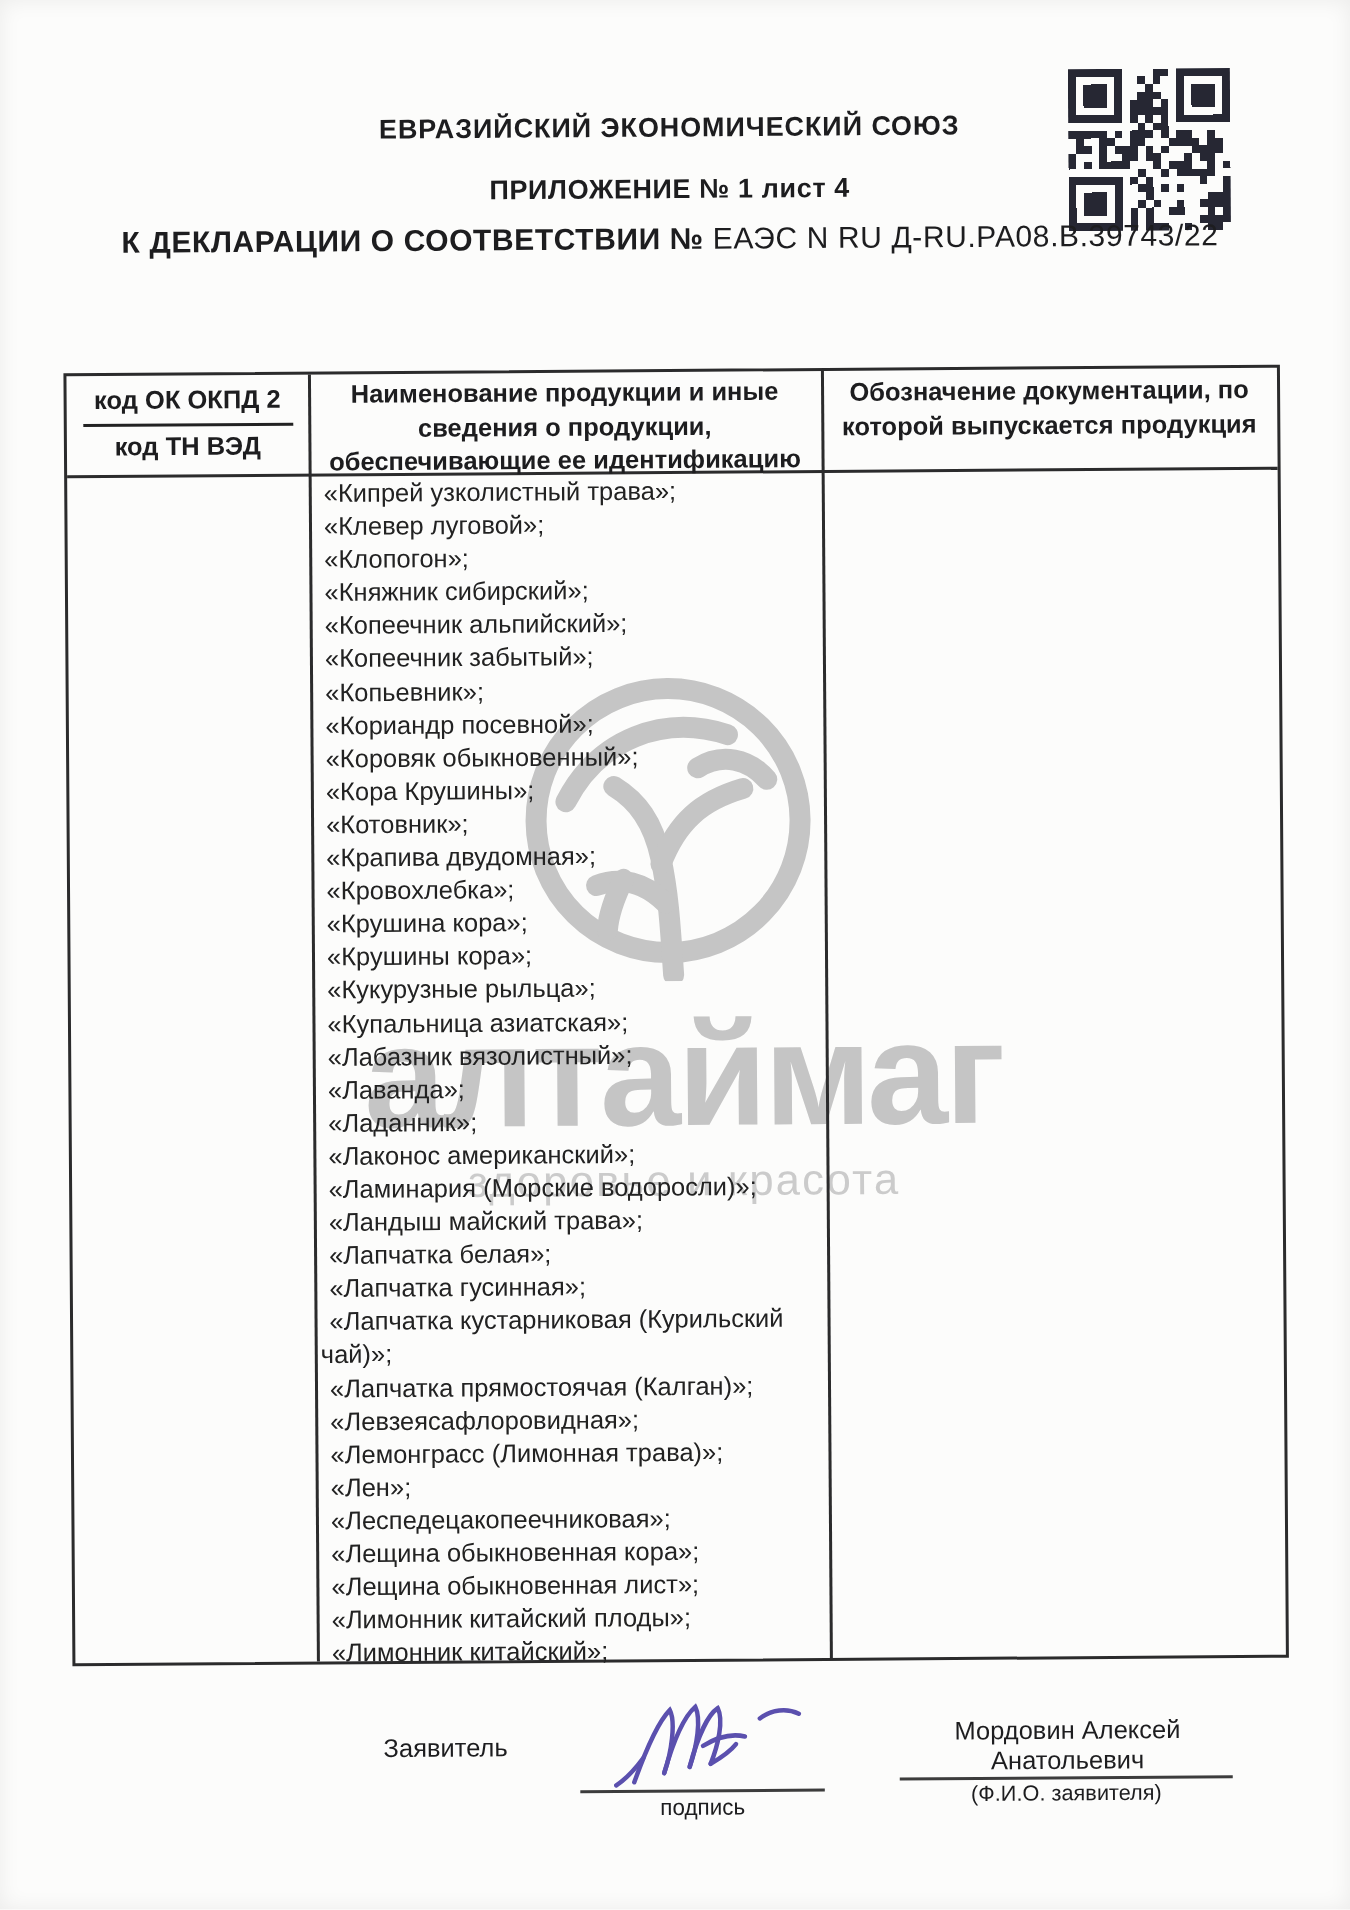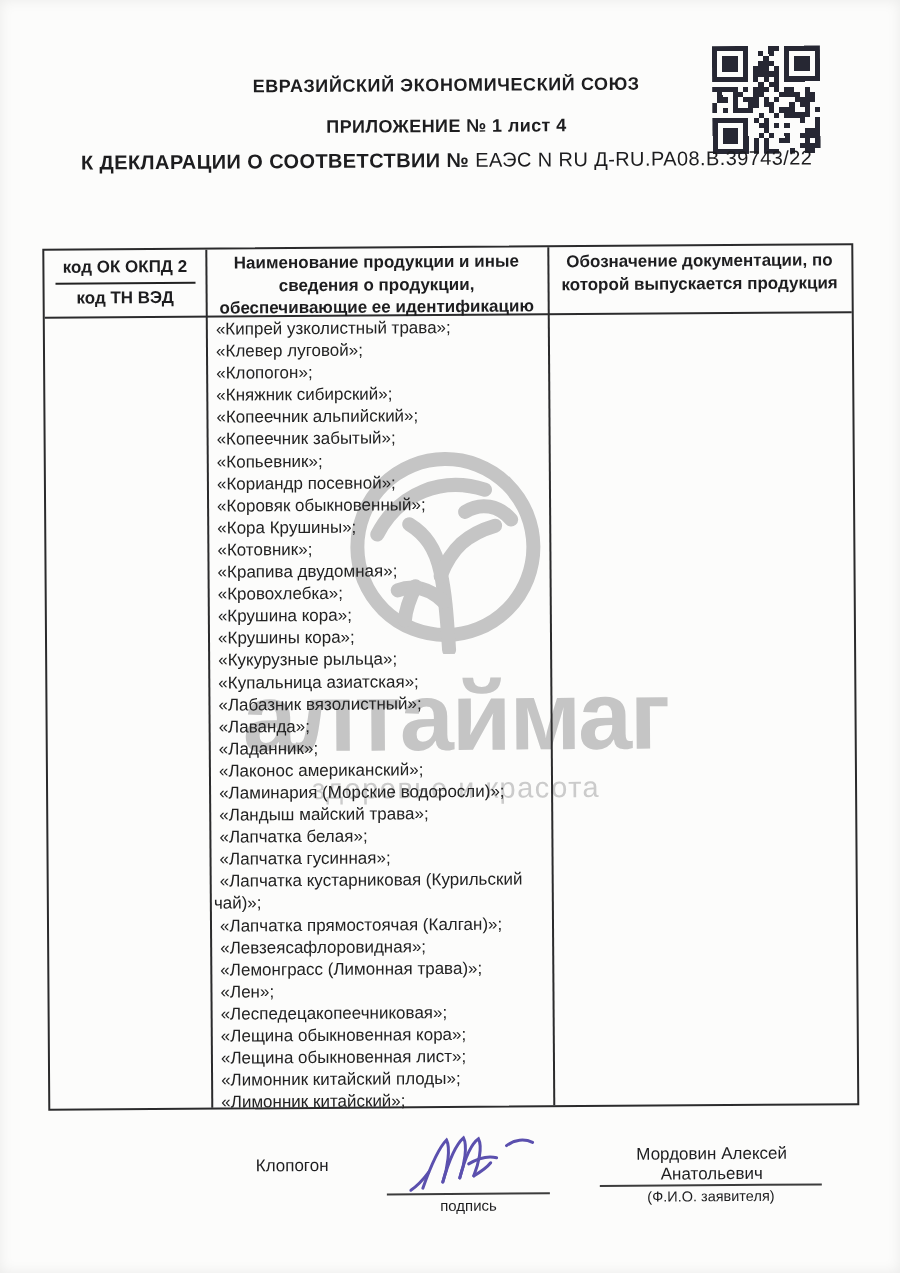--- a/index.html
+++ b/index.html
@@ -361,21 +361,21 @@
           <div class="product-line">«Лещина обыкновенная кора»;</div>
           <div class="product-line">«Лещина обыкновенная лист»;</div>
           <div class="product-line">«Лимонник китайский плоды»;</div>
           <div class="product-line">«Лимонник китайский»;</div>
         </div>
 
       <div style="position:absolute;left:0;top:70px;width:161px;"></div>
       <div style="position:absolute;left:505px;top:70px;width:300px;"></div>
     </div>
 
-    <div class="f-label">Клопогон</div>
+    <div class="f-label">Заявитель</div>
 
     <div class="sig">
       <svg viewBox="0 0 140 64" fill="none" stroke="#5b50ae" stroke-width="3" stroke-linecap="round">
         <path d="M4,60 C10,56 16,50 22,42"></path>
         <path d="M16,58 C24,36 32,18 40,10 C44,18 41,38 36,52"></path>
         <path d="M36,52 C43,28 50,14 57,8 C61,16 58,34 53,48"></path>
         <path d="M53,48 C59,26 66,13 72,9 C76,17 72,34 67,46"></path>
         <path d="M62,34 C72,28 82,26 90,28"></path>
         <path d="M67,46 C74,42 80,38 84,33"></path>
         <path d="M100,16 C108,10 118,9 126,13"></path>

